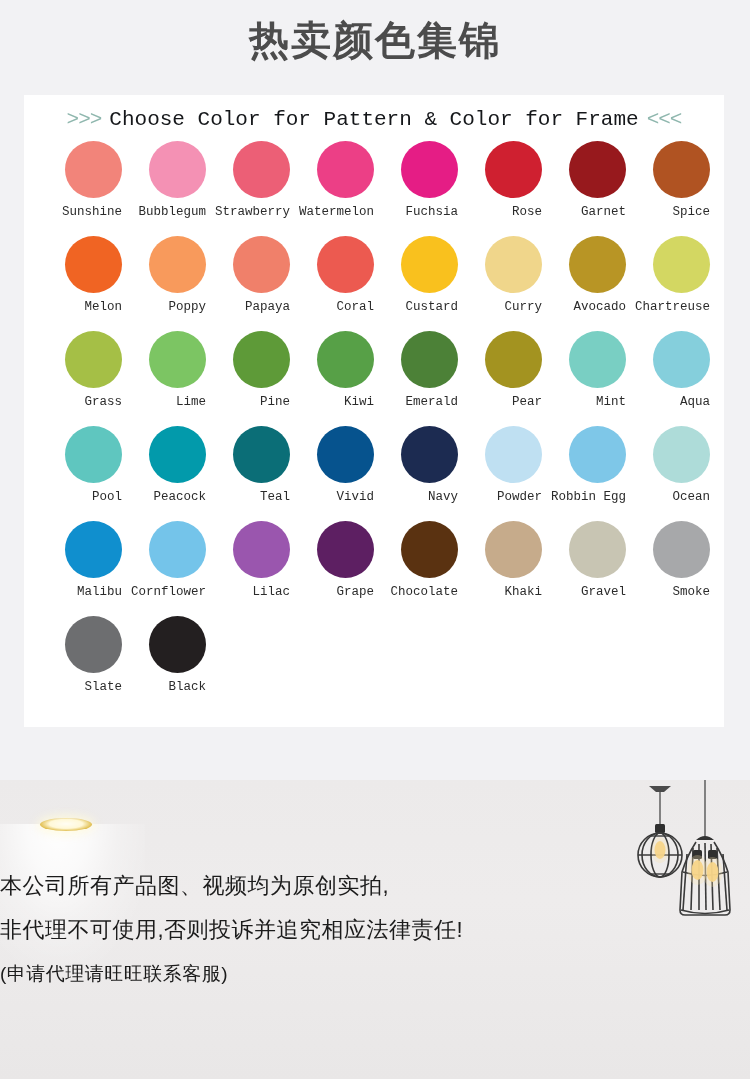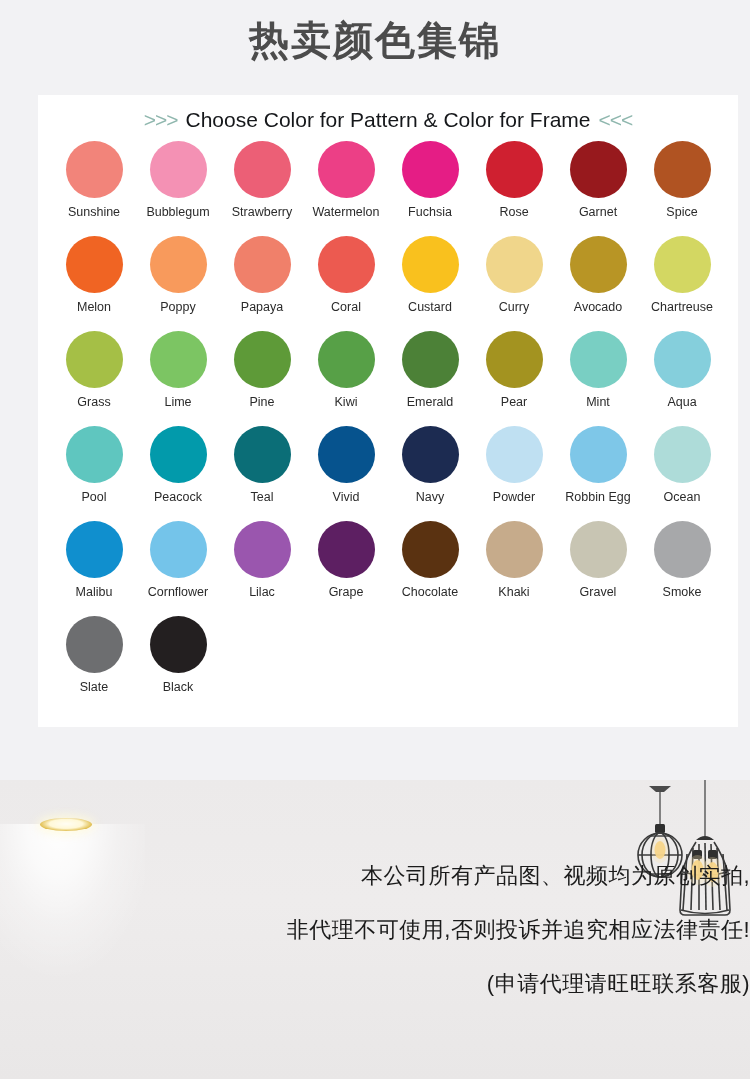--- a/index.html
+++ b/index.html
@@ -25,25 +25,26 @@
     color: #4c4c4c;
     letter-spacing: 2px;
     padding-top: 10px;
     height: 80px;
     line-height: 60px;
   }
 
   
   .color-card {
     position: absolute;
-    left: 38px;
+    left: 24px;
     top: 95px;
     width: 700px;
     height: 632px;
     background: #ffffff;
+    font-family: Liberation Mono, monospace;
   }
 
   .card-heading {
     text-align: center;
     padding-top: 8px;
     height: 42px;
     line-height: 34px;
     font-size: 21px;
     color: #1a1a1a;
     font-weight: 400;
@@ -65,21 +66,21 @@
     display: grid;
     grid-template-columns: repeat(8, 1fr);
     row-gap: 0px;
     padding: 4px 14px 0 14px;
   }
 
   .swatch-cell {
     height: 95px;
     display: flex;
     flex-direction: column;
-    align-items: center;
+    align-items: flex-end;
     justify-content: flex-start;
   }
 
   .swatch-dot {
     width: 57px;
     height: 57px;
     border-radius: 50%;
     flex: 0 0 auto;
   }
 
@@ -137,34 +138,34 @@
   }
 
   .notice-text {
     position: absolute;
     left: 0;
     top: 0;
     width: 750px;
     height: 299px;
     display: flex;
     flex-direction: column;
-    align-items: flex-end;
+    align-items: flex-start;
     justify-content: center;
     z-index: 4;
-    gap: 24px;
+    gap: 14px;
   }
   .notice-line {
     font-size: 22px;
     color: #1b1b1b;
     line-height: 30px;
     text-align: center;
     letter-spacing: 0.5px;
   }
   .notice-line.small {
-    font-size: 22px;
+    font-size: 19px;
   }
 </style>
 </head>
 <body>
 
 <div class="page-title">热卖颜色集锦</div>
 
 <div class="color-card">
 
   <div class="card-heading">

